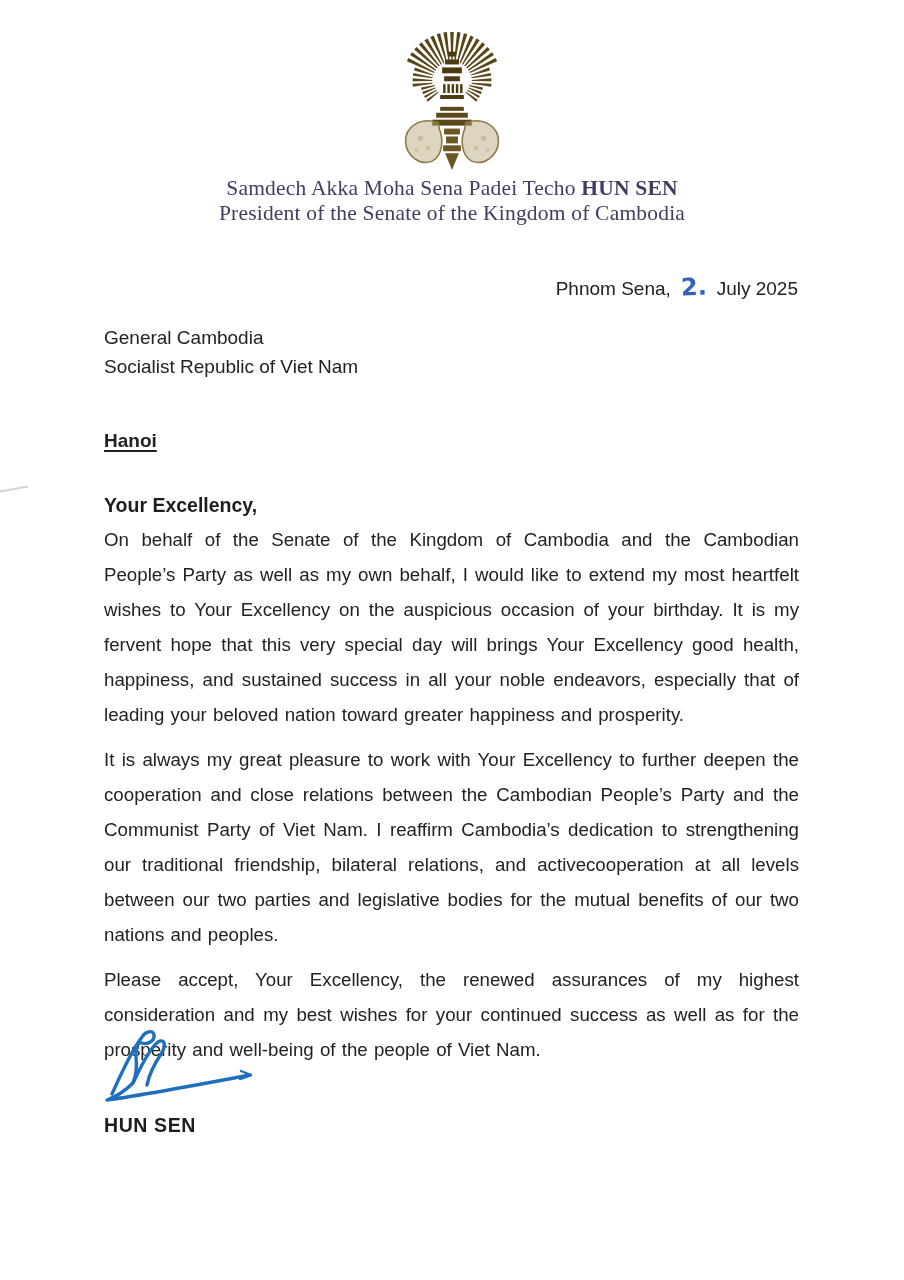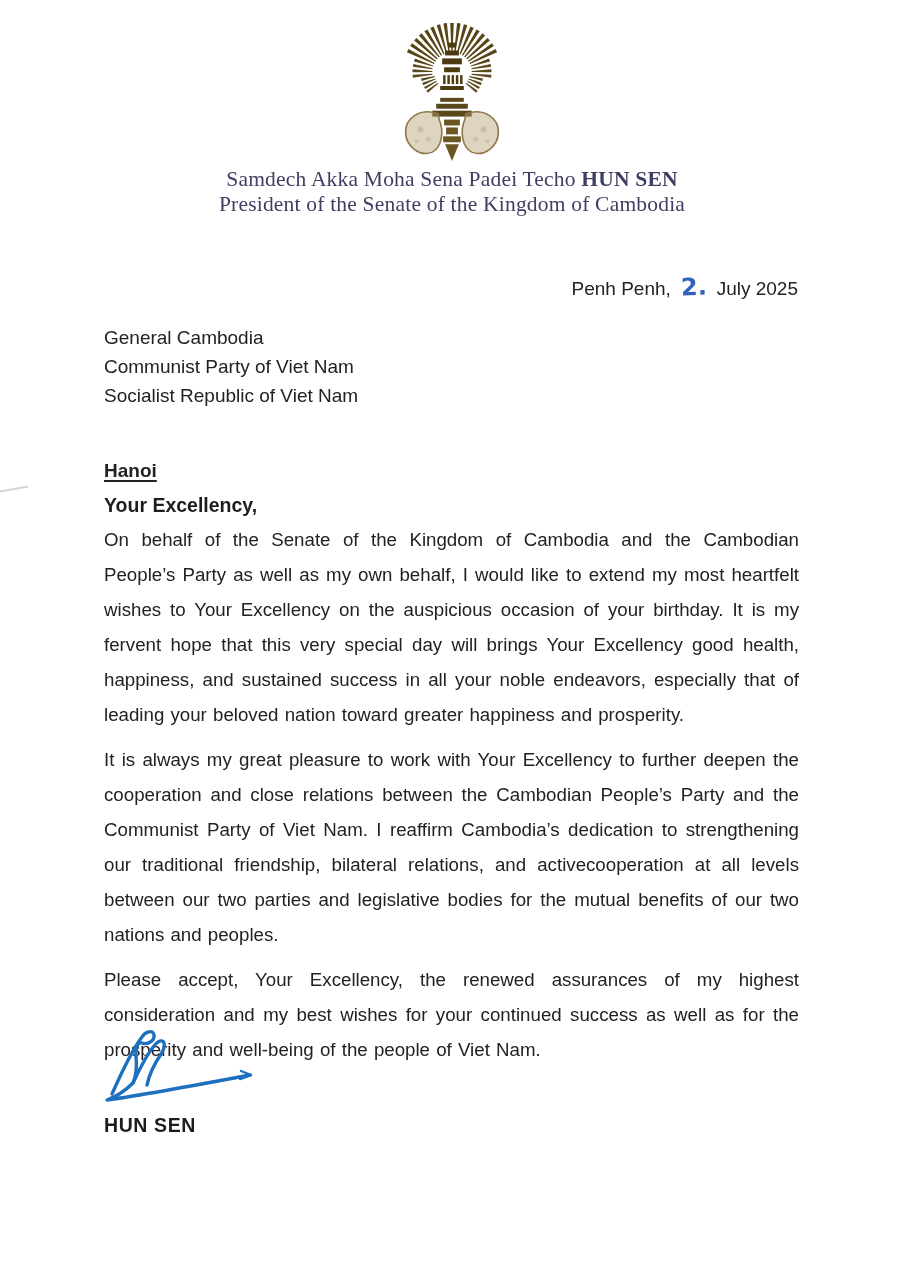--- a/index.html
+++ b/index.html
@@ -10,21 +10,21 @@
     margin: 0 auto;
     background: #ffffff;
     overflow: hidden;
     font-family: "Liberation Sans", sans-serif;
     color: #1f1f1f;
   }
 
   
   .letterhead {
     position: absolute;
-    top: 15px;
+    top: 24px;
     left: 0;
     right: 0;
     text-align: center;
   }
   .emblem {
     display: block;
     margin: 0 auto 6px auto;
     width: 110px;
     height: 146px;
   }
@@ -214,28 +214,27 @@
       </g>
     </svg>
     <div class="lh-title">
       <span>Samdech Akka Moha Sena Padei Techo</span>
       <span class="bold">HUN SEN</span>
     </div>
     <div class="lh-title">President of the Senate of the Kingdom of Cambodia</div>
   </div>
 
   <div class="dateline">
-    <span>Penh Penh,</span>
+    <span>Phnom Sena,</span>
     <span class="handwritten-day">2.</span>
     <span>July 2025</span>
   </div>
 
   <div class="recipient">
     <div>General Cambodia</div>
-    <div>Communist Party of Viet Nam</div>
     <div>Socialist Republic of Viet Nam</div>
     <div class="city">Hanoi</div>
   </div>
 
   <div class="letter-body">
     <p class="salutation">Your Excellency,</p>
     <p class="body-para">On behalf of the Senate of the Kingdom of Cambodia and the Cambodian People’s Party as well as my own behalf, I would like to extend my most heartfelt wishes to Your Excellency on the auspicious occasion of your birthday. It is my fervent hope that this very special day will brings Your Excellency good health, happiness, and sustained success in all your noble endeavors, especially that of leading your beloved nation toward greater happiness and prosperity.</p>
     <p class="body-para">It is always my great pleasure to work with Your Excellency to further deepen the cooperation and close relations between the Cambodian People’s Party and the Communist Party of Viet Nam. I reaffirm Cambodia’s dedication to strengthening our traditional friendship, bilateral relations, and activecooperation at all levels between our two parties and legislative bodies for the mutual benefits of our two nations and peoples.</p>
     <p class="body-para">Please accept, Your Excellency, the renewed assurances of my highest consideration and my best wishes for your continued success as well as for the prosperity and well-being of the people of Viet Nam.</p>
   </div>

